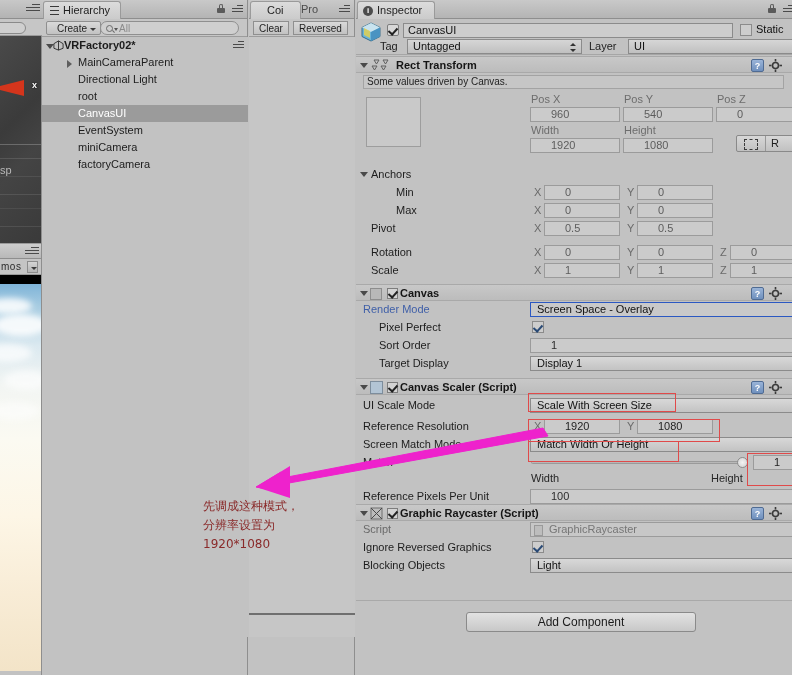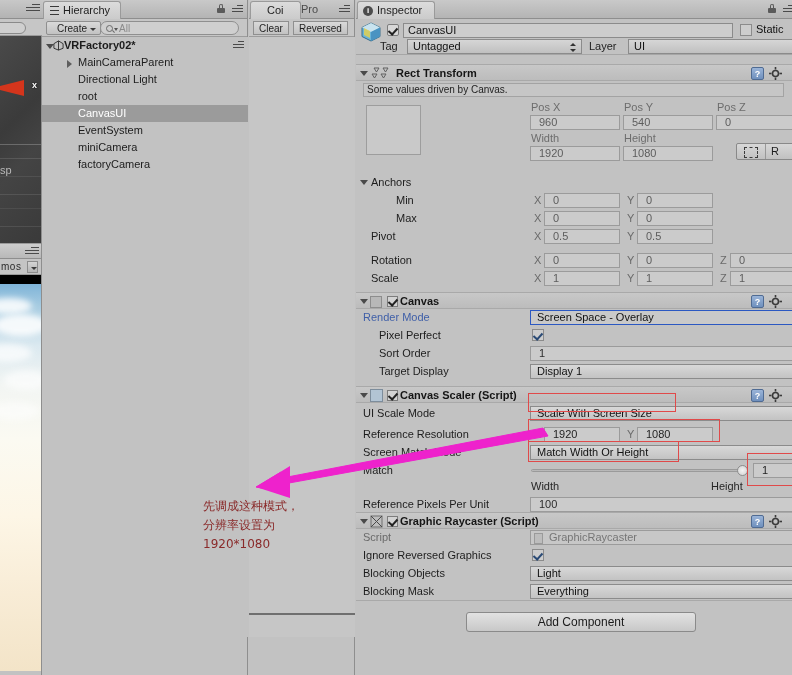--- a/index.html
+++ b/index.html
@@ -108,35 +108,35 @@
   .tag-dd { position:absolute; left:51px; top:20px; width:175px; height:15px; background:linear-gradient(#d6d6d6,#c0c0c0);
       border:1px solid #8b8b8b; font-size:11px; line-height:13px; padding-left:5px; color:#111;}
   .tag-dd .arrows { position:absolute; right:5px; top:3px; width:6px; height:9px;}
   .tag-dd .arrows::before { content:""; position:absolute; top:0; left:0; border-left:3px solid transparent; border-right:3px solid transparent; border-bottom:3px solid #333;}
   .tag-dd .arrows::after { content:""; position:absolute; bottom:0; left:0; border-left:3px solid transparent; border-right:3px solid transparent; border-top:3px solid #333;}
   .layer-lbl { position:absolute; left:233px; top:21px; font-size:11px; color:#1d1d1d;}
   .layer-dd { position:absolute; left:272px; top:20px; right:-12px; height:15px; background:linear-gradient(#d6d6d6,#c0c0c0);
       border:1px solid #8b8b8b; font-size:11px; line-height:13px; padding-left:5px; color:#111;}
 
   .comp-header { position:relative; height:17px; background:linear-gradient(#c8c8c8,#bcbcbc); border-top:1px solid #a9a9a9;
-      border-bottom:1px solid #a9a9a9;margin-top:8px; }
+      border-bottom:1px solid #a9a9a9; }
   .comp-header .tri { left:4px; top:6px; }
   .comp-title { position:absolute; left:44px; top:2px; font-size:11px; font-weight:bold; color:#151515;}
   .comp-check { position:absolute; left:31px; top:3px; width:11px; height:11px; background:#d3d3d3; border:1px solid #7d7d7d;}
   .comp-check::after { content:""; position:absolute; left:2px; top:0px; width:4px; height:7px; border:solid #222; border-width:0 2px 2px 0; transform:rotate(42deg);}
   .help-ico { position:absolute; right:28px; top:2px; width:13px; height:13px; background:linear-gradient(#9ab4d8,#6f90bd);
       border:1px solid #4f6b93; border-radius:2px; color:#ffffff; font-size:9px; font-weight:bold; text-align:center; line-height:12px;}
   .gear-ico { position:absolute; right:10px; top:2px; width:13px; height:13px;}
 
   .row { position:relative; height:18px; }
   .lbl { position:absolute; left:7px; top:2px; font-size:11px; color:#1d1d1d;}
   .lbl.ind { left:23px; }
   .lbl.ind2 { left:40px; }
   .field { position:absolute; height:15px; background:#cbcbcb; border:1px solid #9b9b9b; font-size:11px;
-      line-height:13px; padding-left:8px; color:#2d2d2d;}
+      line-height:13px; padding-left:20px; color:#2d2d2d;}
   .field.dim { color:#5d5d5d; }
   .axis { position:absolute; top:2px; font-size:11px; color:#6a6a6a;}
   .hdr { position:absolute; top:2px; font-size:11px; color:#6d6d6d;}
   .chk { position:absolute; width:12px; height:12px; background:#cdcdcd; border:1px solid #8b8b8b;}
   .chk.on::after { content:""; position:absolute; left:2px; top:1px; width:4px; height:7px; border:solid #2a4a75; border-width:0 2px 2px 0; transform:rotate(42deg);}
   .popup { position:absolute; height:15px; background:linear-gradient(#d8d8d8,#c3c3c3); border:1px solid #8b8b8b;
       font-size:11px; line-height:13px; padding-left:6px; color:#111;}
   .popup.blue { background:#c9c9c9; border:1px solid #2b58c2; }
 
   .driven-note { position:absolute; left:7px; top:2px; right:8px; height:14px; background:#c6c6c6; border:1px solid #a3a3a3;
@@ -566,26 +566,20 @@
       <div class="row">
         <span class="lbl">Ignore Reversed Graphics</span>
         <span class="chk on" style="left:176px; top:2px;"></span>
       </div>
       <div class="row">
         <span class="lbl">Blocking Objects</span>
         <div class="popup" style="left:174px; top:1px; right:-14px;">
           <span>Light</span>
         </div>
       </div>
-      <div class="row">
-        <span class="lbl">Blocking Mask</span>
-        <div class="popup" style="left:174px; top:1px; right:-14px;">
-          <span>Everything</span>
-        </div>
-      </div>
     </div>
 
     <div class="hr" style="top:600px;"></div>
     <div class="add-comp">
       <span>Add Component</span>
     </div>
 
     <div class="redbox" style="left:172px; top:393px; width:148px; height:19px;"></div>
     <div class="redbox" style="left:172px; top:419px; width:192px; height:23px;"></div>
     <div class="redbox" style="left:172px; top:441px; width:151px; height:21px;"></div>

